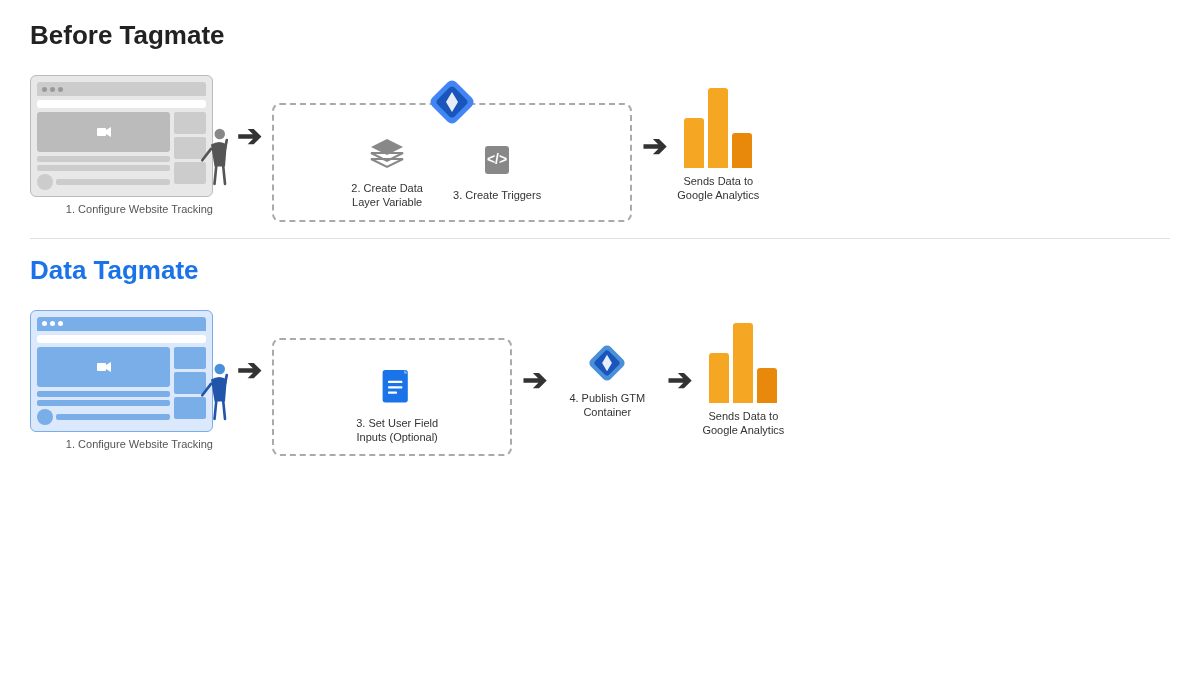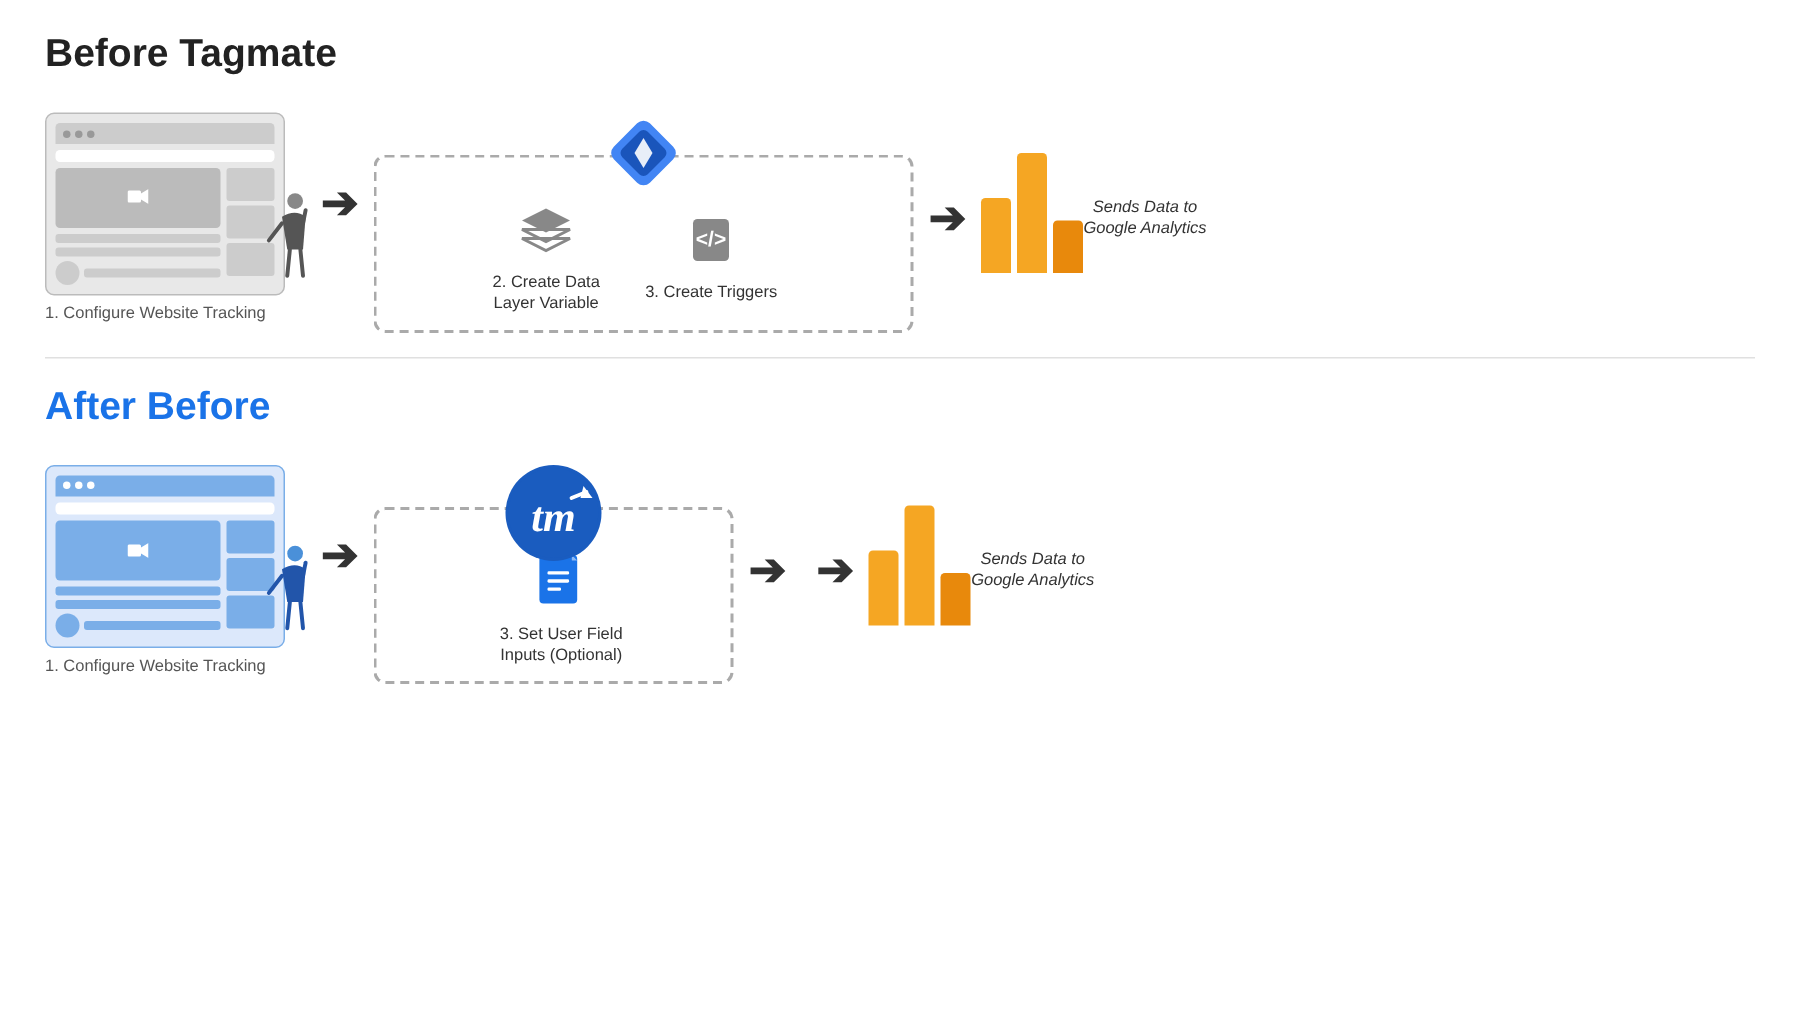--- a/index.html
+++ b/index.html
@@ -21,23 +21,23 @@
     .section-title.after { color: #1a73e8; }
 
     .flow-row {
       display: flex;
       align-items: center;
       gap: 0px;
     }
 
     
     .mockup {
-      width: 160px;
+      width: 183px;
       flex-shrink: 0;
-      text-align: left;
+      text-align: right;
     }
     .mockup-screen {
       border: 1.5px solid #bbb;
       border-radius: 6px;
       background: #e8e8e8;
       padding: 6px;
       margin-bottom: 6px;
     }
     .mockup-screen.blue-bg {
       background: #dce8fb;
@@ -151,22 +151,22 @@
     }
     .step-label {
       font-size: 11px;
       color: #333;
       line-height: 1.3;
     }
 
     
     .analytics-icon {
       display: flex;
-      align-items: center;
-      font-style: italic;
+      flex-direction: column;
+      align-items: center;
     }
     .bars {
       display: flex;
       align-items: flex-end;
       gap: 4px;
       margin-bottom: 6px;
     }
     .bar {
       border-radius: 3px 3px 0 0;
     }
@@ -324,21 +324,21 @@
       </div>
       <div class="analytics-label">Sends Data to<br>Google Analytics</div>
     </div>
 
   </div>
 </div>
 
 <div class="section-divider"></div>
 
 <div>
-  <div class="section-title after">After Before</div>
+  <div class="section-title after">Data Tagmate</div>
 
   <div class="flow-row" style="align-items:center;">
 
     <div class="mockup" style="position:relative;">
       <div class="mockup-screen blue-bg">
         <div class="mockup-bar blue">
           <div class="dot white"></div>
           <div class="dot white"></div>
           <div class="dot white"></div>
         </div>
@@ -376,30 +376,20 @@
         <line x1="26" y1="45" x2="24" y2="65" stroke="#2255aa" stroke-width="3" stroke-linecap="round"></line>
         <line x1="34" y1="45" x2="36" y2="65" stroke="#2255aa" stroke-width="3" stroke-linecap="round"></line>
       </svg>
       <div class="mockup-label">1. Configure Website Tracking</div>
     </div>
 
     <div style="font-size:30px;font-weight:900;color:#333;margin:0 10px 20px 24px;">➔</div>
 
     <div class="gtm-box after-box" style="min-width:240px;">
 
-      <div class="gtm-box-logo">
-        <div class="tm-logo">
-          <svg viewBox="0 0 60 60" width="60" height="60">
-            <circle cx="30" cy="30" r="30" fill="#1a5cbf"></circle>
-            <text x="30" y="42" text-anchor="middle" fill="white" font-size="28" font-style="italic" font-family="Georgia, serif" font-weight="bold">tm</text>
-            <line x1="42" y1="20" x2="52" y2="16" stroke="white" stroke-width="2.5" stroke-linecap="round"></line>
-            <polygon points="50,12 56,20 48,20" fill="white"></polygon>
-          </svg>
-        </div>
-      </div>
 
       <div class="gtm-steps">
 
 
         <div style="font-size:16px;color:#555;margin-bottom:20px;"></div>
 
         <div class="step-item" style="width:110px;">
           <div class="step-icon">
             <svg viewBox="0 0 40 44" width="36" height="40">
               <rect x="4" y="2" width="28" height="36" rx="3" fill="#1a73e8"></rect>
@@ -410,20 +400,30 @@
               <rect x="10" y="26" width="10" height="2.5" rx="1" fill="#fff"></rect>
             </svg>
           </div>
           <div class="step-label">3. Set User Field Inputs (Optional)</div>
         </div>
       </div>
     </div>
 
     <div style="font-size:30px;font-weight:900;color:#333;margin:0 10px 0 10px;">➔</div>
 
+    <div class="step-item" style="width:100px;">
+      <div class="step-icon">
+        <svg width="54" height="54" viewBox="0 0 54 54">
+          <rect x="10" y="10" width="34" height="34" rx="6" fill="#4a90d9" transform="rotate(45 27 27)"></rect>
+          <rect x="15" y="15" width="24" height="24" rx="4" fill="#1a55bb" transform="rotate(45 27 27)"></rect>
+          <polygon points="27,17 33,27 27,37 21,27" fill="#fff" opacity="0.9"></polygon>
+        </svg>
+      </div>
+      <div class="step-label">4. Publish GTM Container</div>
+    </div>
 
     <div style="font-size:30px;font-weight:900;color:#333;margin:0 10px 0 10px;">➔</div>
 
     <div class="analytics-icon">
       <div class="bars">
         <div class="bar" style="width:20px;height:50px;background:#f5a623;"></div>
         <div class="bar" style="width:20px;height:80px;background:#f5a623;"></div>
         <div class="bar" style="width:20px;height:35px;background:#e8890c;border-radius:3px 3px 0 0;"></div>
       </div>
       <div class="analytics-label">Sends Data to<br>Google Analytics</div>

